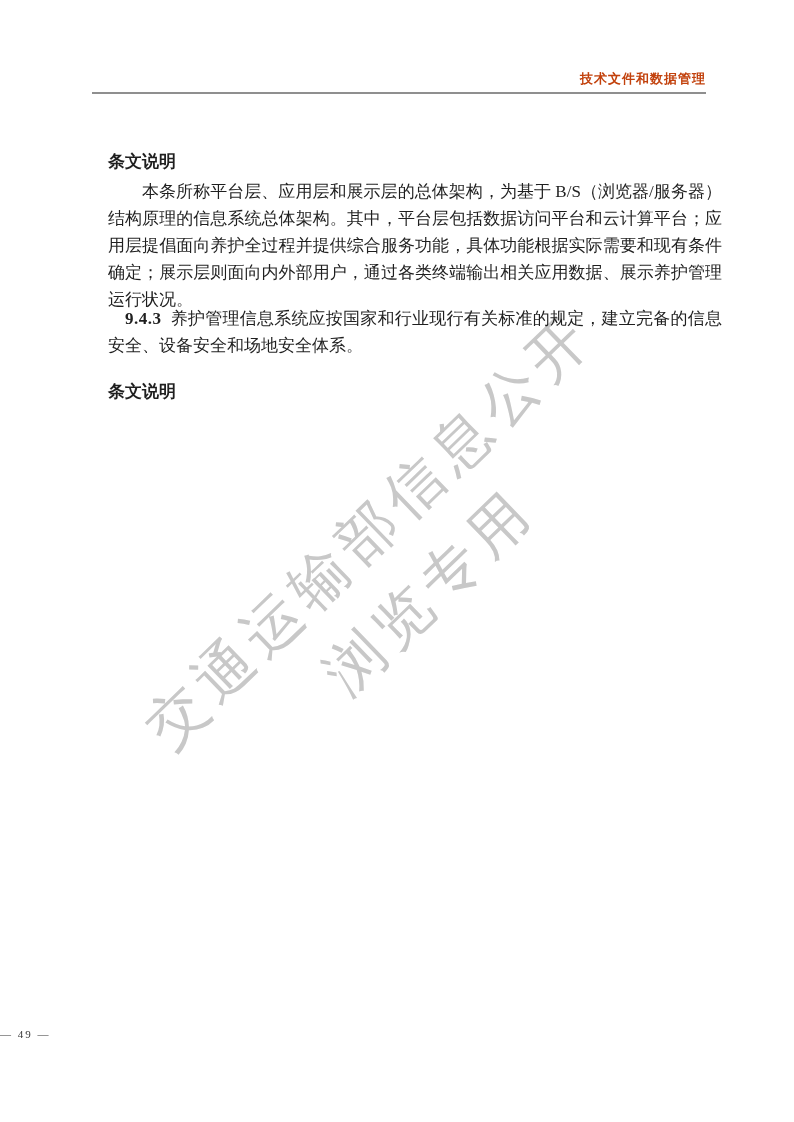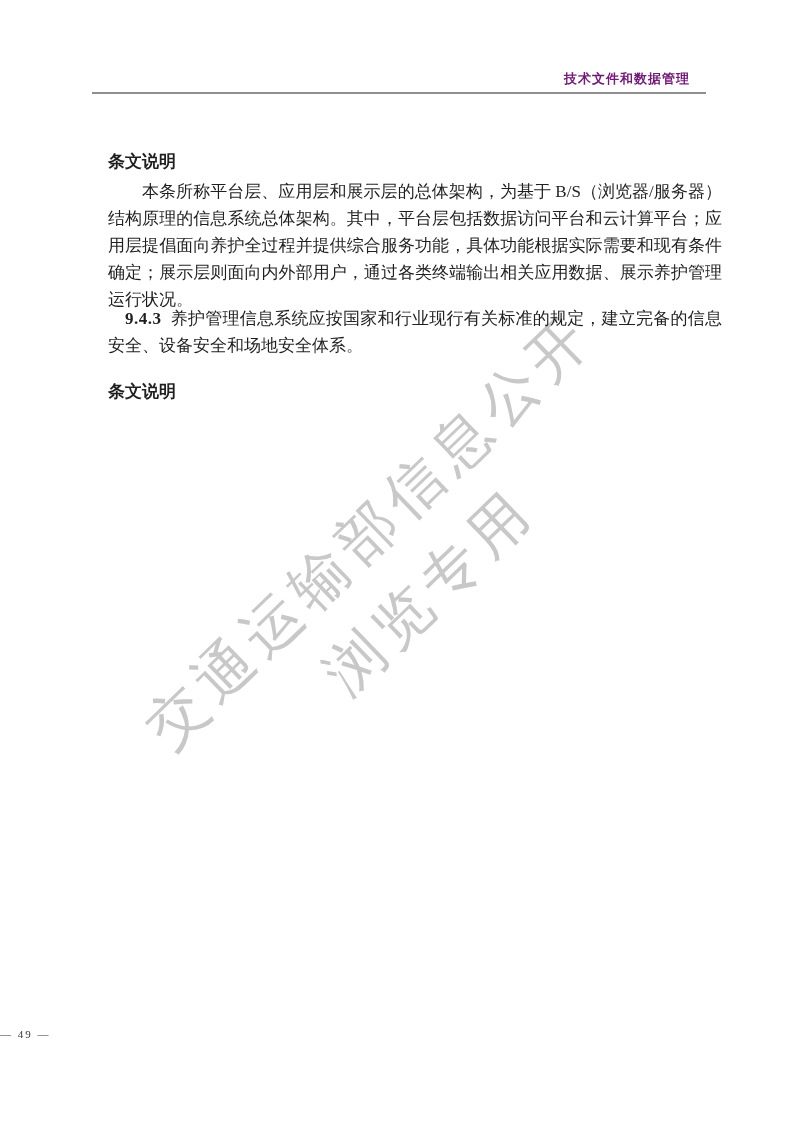--- a/index.html
+++ b/index.html
@@ -10,24 +10,24 @@
     background: #ffffff;
     overflow: hidden;
     font-family: "Liberation Serif", "DejaVu Serif", serif;
     color: #1f1f1f;
   }
 
   
   .running-head {
     position: absolute;
     top: 70px;
-    right: 104px;
+    right: 88px;
     font-size: 13px;
     font-weight: bold;
-    color: #701a75;
+    color: #c2410c;
     letter-spacing: 1px;
     line-height: 18px;
   }
   .header-rule {
     position: absolute;
     top: 92px;
     left: 92px;
     width: 614px;
     height: 2px;
     background: #8f8f8f;

